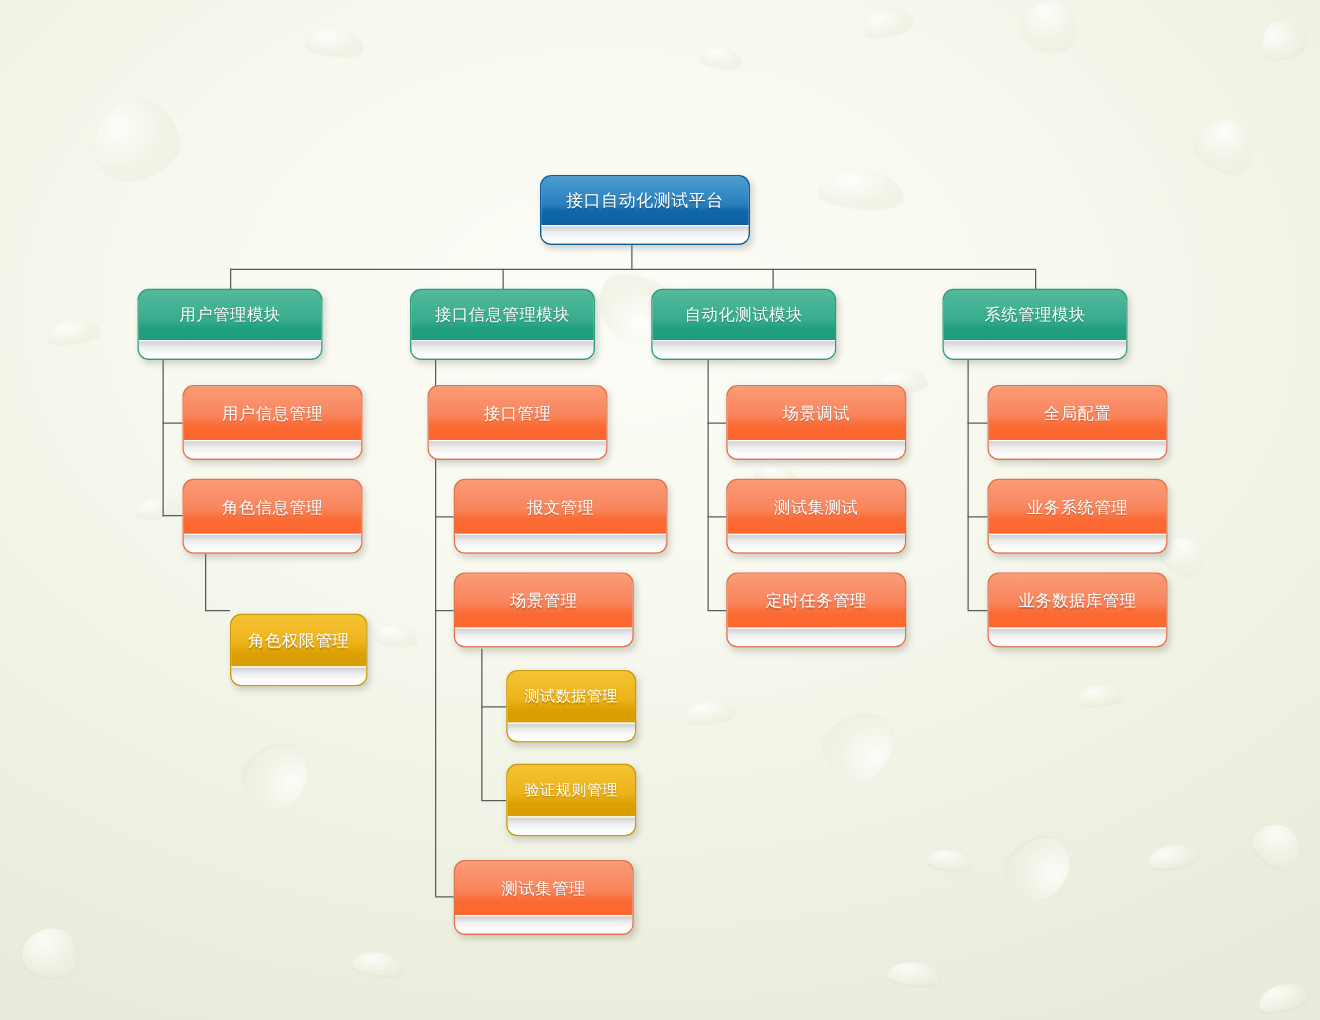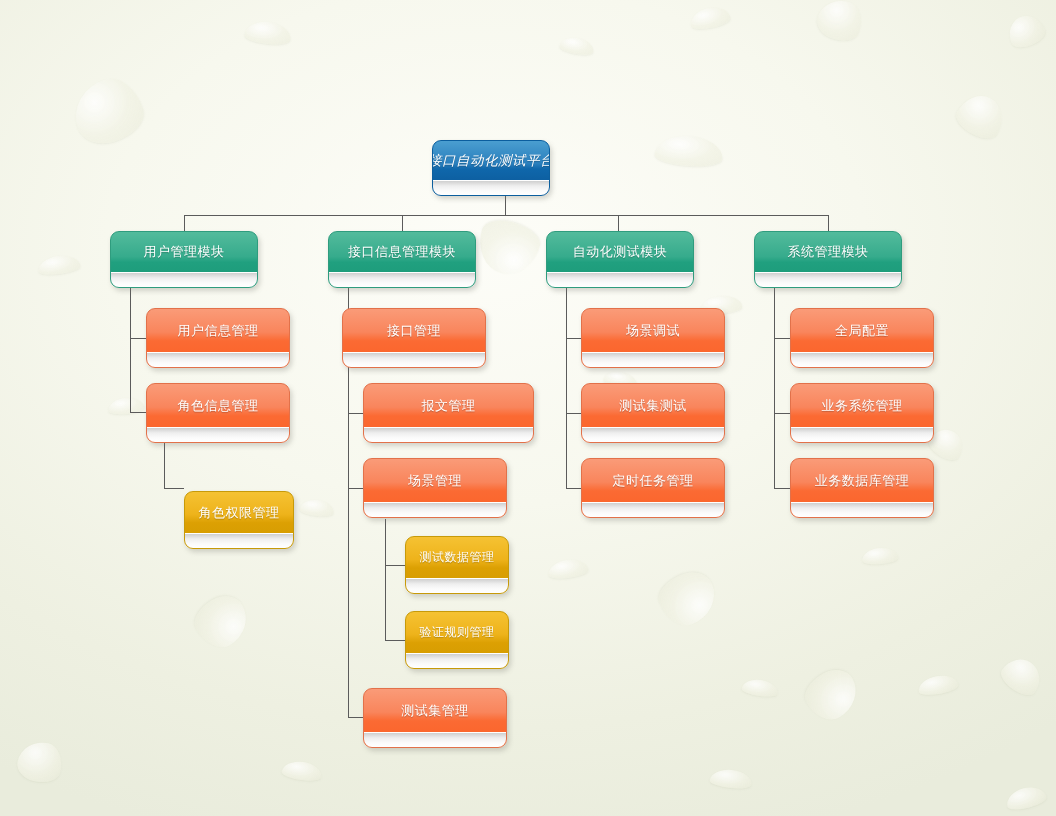--- a/index.html
+++ b/index.html
@@ -155,36 +155,36 @@
   <div class="line v" style="left:566px; top:288px; height:200px;"></div>
   <div class="line h" style="left:566px; top:338px; width:15px;"></div>
   <div class="line h" style="left:566px; top:413px; width:15px;"></div>
   <div class="line h" style="left:566px; top:488px; width:15px;"></div>
 
   <div class="line v" style="left:774px; top:288px; height:200px;"></div>
   <div class="line h" style="left:774px; top:338px; width:16px;"></div>
   <div class="line h" style="left:774px; top:413px; width:16px;"></div>
   <div class="line h" style="left:774px; top:488px; width:16px;"></div>
 
-  <div class="node blue" style="left:432px; top:140px; width:118px; height:56px;font-style:italic;">
+  <div class="node blue" style="left:432px; top:140px; width:168px; height:56px;">
     <div class="body">接口自动化测试平台</div>
     <div class="shelf"></div>
   </div>
 
   <div class="node green" style="left:110px; top:231px; width:148px; height:57px;">
     <div class="body">用户管理模块</div>
     <div class="shelf"></div>
   </div>
 
   <div class="node green" style="left:328px; top:231px; width:148px; height:57px;">
     <div class="body">接口信息管理模块</div>
     <div class="shelf"></div>
   </div>
 
-  <div class="node green" style="left:546px; top:231px; width:148px; height:57px;">
+  <div class="node green" style="left:521px; top:231px; width:148px; height:57px;">
     <div class="body">自动化测试模块</div>
     <div class="shelf"></div>
   </div>
 
   <div class="node green" style="left:754px; top:231px; width:148px; height:57px;">
     <div class="body">系统管理模块</div>
     <div class="shelf"></div>
   </div>
 
   <div class="node orange" style="left:146px; top:308px; width:144px; height:60px;">

